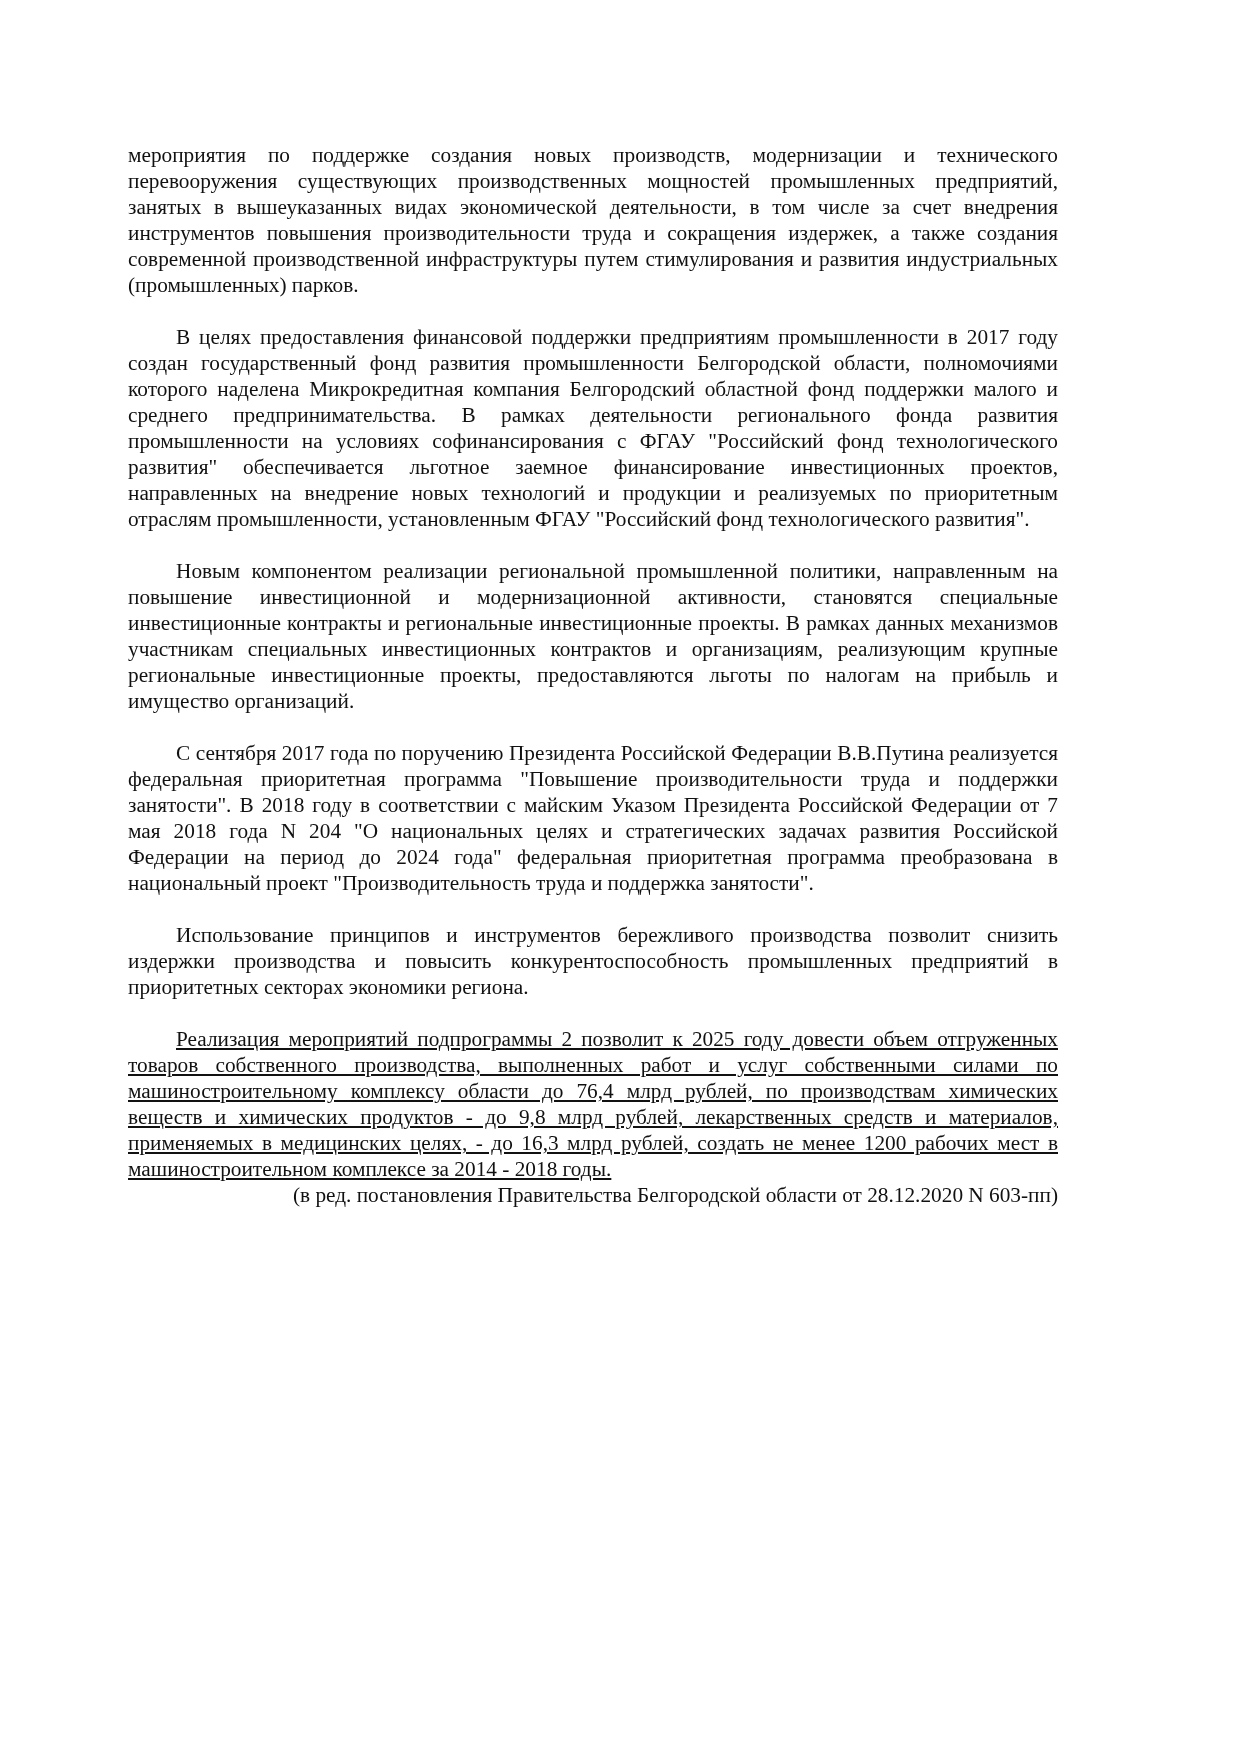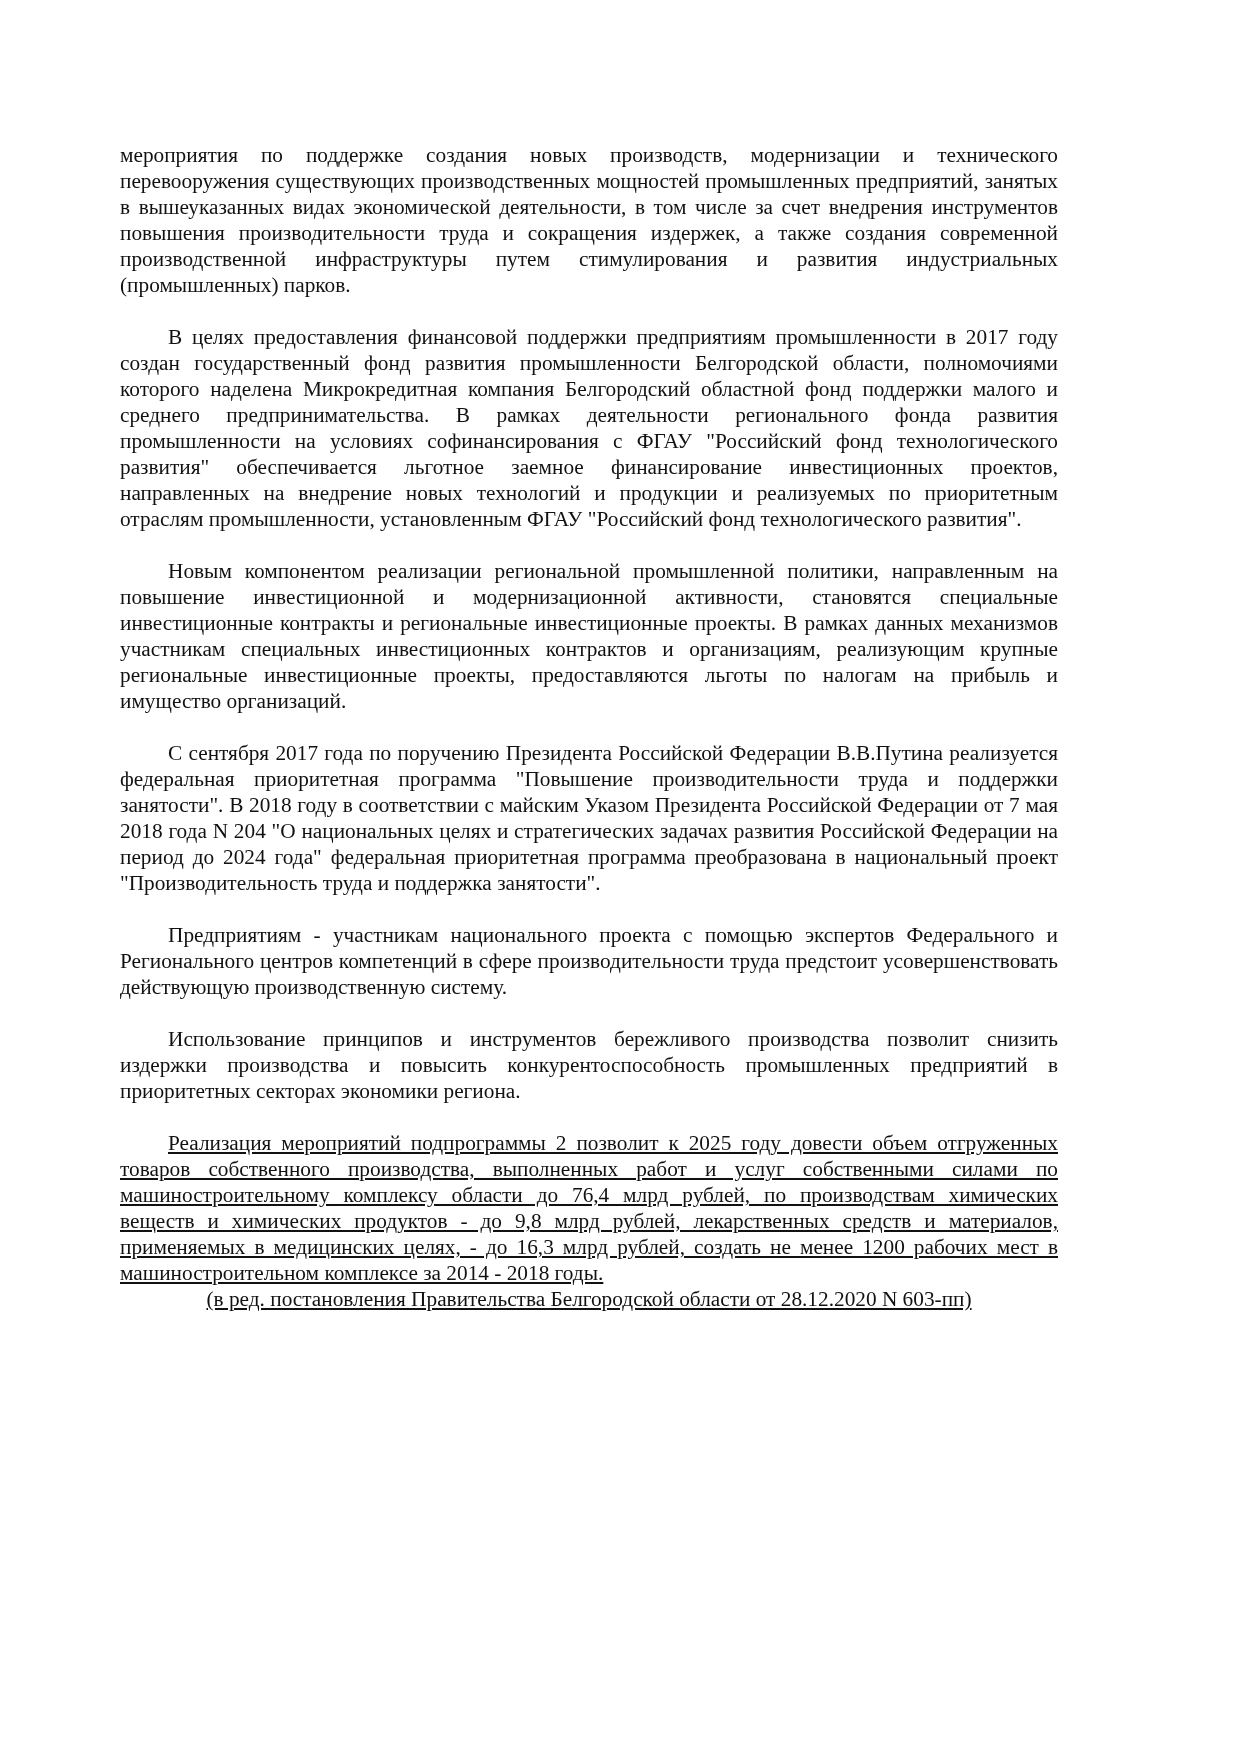--- a/index.html
+++ b/index.html
@@ -17,42 +17,40 @@
       position: absolute;
       left: 120px;
       top: 142px;
       width: 938px;
       font-family: "Liberation Serif", "DejaVu Serif", serif;
       font-size: 21.3px;
       line-height: 26px;
       color: #111111;
     }
     .para {
-      margin: 0 0 26px 0;
+      margin: 0 0 26px 8px;
       text-align: justify;
       text-align-last: left;
     }
     .para.indent {
       text-indent: 48px;
     }
     .para.no-gap {
       margin-bottom: 0;
       text-decoration: underline;
     }
     .note {
       margin: 0;
-      text-align: center;
-      text-decoration: underline;
+      text-align: right;
     }
   </style>
 </head>
 <body>
 
 <div class="page">
   <p class="para">мероприятия по поддержке создания новых производств, модернизации и технического перевооружения существующих производственных мощностей промышленных предприятий, занятых в вышеуказанных видах экономической деятельности, в том числе за счет внедрения инструментов повышения производительности труда и сокращения издержек, а также создания современной производственной инфраструктуры путем стимулирования и развития индустриальных (промышленных) парков.</p>
   <p class="para indent">В целях предоставления финансовой поддержки предприятиям промышленности в 2017 году создан государственный фонд развития промышленности Белгородской области, полномочиями которого наделена Микрокредитная компания Белгородский областной фонд поддержки малого и среднего предпринимательства. В рамках деятельности регионального фонда развития промышленности на условиях софинансирования с ФГАУ "Российский фонд технологического развития" обеспечивается льготное заемное финансирование инвестиционных проектов, направленных на внедрение новых технологий и продукции и реализуемых по приоритетным отраслям промышленности, установленным ФГАУ "Российский фонд технологического развития".</p>
   <p class="para indent">Новым компонентом реализации региональной промышленной политики, направленным на повышение инвестиционной и модернизационной активности, становятся специальные инвестиционные контракты и региональные инвестиционные проекты. В рамках данных механизмов участникам специальных инвестиционных контрактов и организациям, реализующим крупные региональные инвестиционные проекты, предоставляются льготы по налогам на прибыль и имущество организаций.</p>
   <p class="para indent">С сентября 2017 года по поручению Президента Российской Федерации В.В.Путина реализуется федеральная приоритетная программа "Повышение производительности труда и поддержки занятости". В 2018 году в соответствии с майским Указом Президента Российской Федерации от 7 мая 2018 года N 204 "О национальных целях и стратегических задачах развития Российской Федерации на период до 2024 года" федеральная приоритетная программа преобразована в национальный проект "Производительность труда и поддержка занятости".</p>
-  <p class="para indent">Предприятиям - участникам национального проекта с помощью экспертов Федерального и Регионального центров компетенций в сфере производительности труда предстоит усовершенствовать действующую производственную систему.</p>
   <p class="para indent">Использование принципов и инструментов бережливого производства позволит снизить издержки производства и повысить конкурентоспособность промышленных предприятий в приоритетных секторах экономики региона.</p>
   <p class="para indent no-gap">Реализация мероприятий подпрограммы 2 позволит к 2025 году довести объем отгруженных товаров собственного производства, выполненных работ и услуг собственными силами по машиностроительному комплексу области до 76,4 млрд рублей, по производствам химических веществ и химических продуктов - до 9,8 млрд рублей, лекарственных средств и материалов, применяемых в медицинских целях, - до 16,3 млрд рублей, создать не менее 1200 рабочих мест в машиностроительном комплексе за 2014 - 2018 годы.</p>
   <p class="note">(в ред. постановления Правительства Белгородской области от 28.12.2020 N 603-пп)</p>
 </div>
 
 </body></html>

